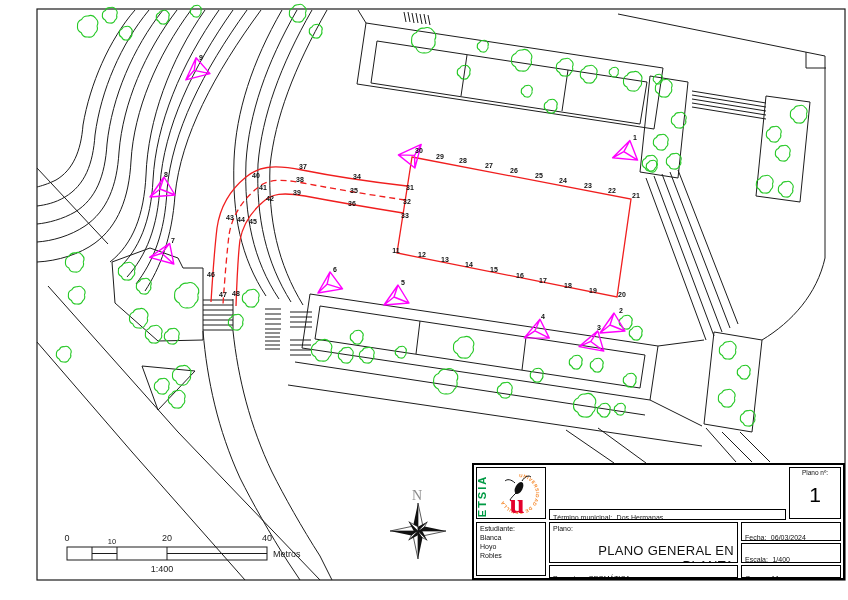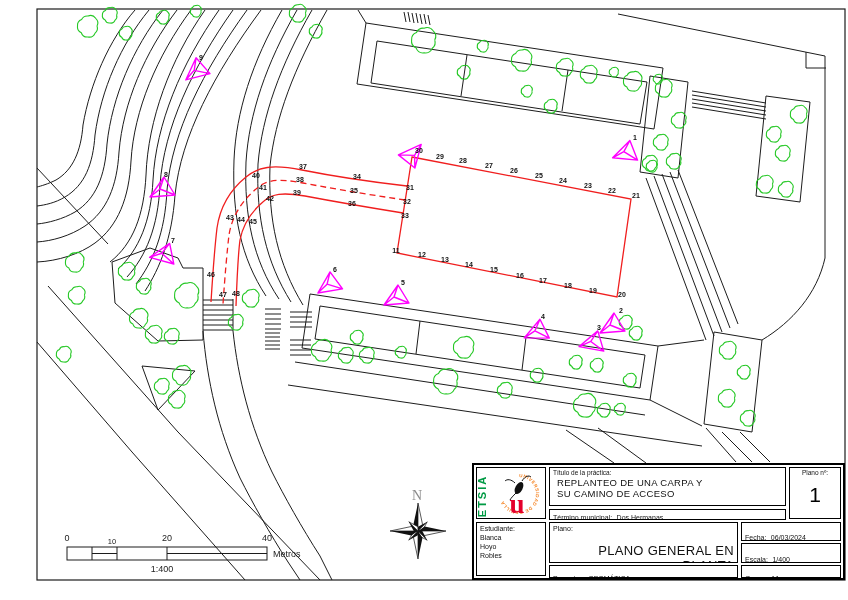--- a/index.html
+++ b/index.html
@@ -334,25 +334,20 @@
       <text class="etsia" x="9" y="28" text-anchor="middle" transform="rotate(-90 9 28)">ETSIA</text>
       <text class="ring"><textPath href="#ring">UNIVERSIDAD DE SEVILLA</textPath></text>
       <text class="ulogo" x="40" y="45" text-anchor="middle">u</text>
       <g>
         <ellipse cx="42" cy="20" rx="3.6" ry="6.5" transform="rotate(28 42 20)" fill="#111"></ellipse>
         <path d="M38,15 C34,11 30,11 28,13 M45,13 C48,8 52,7 54,9 M39,25 C36,28 34,30 33,32" stroke="#111" stroke-width="1" fill="none"></path>
       </g>
     </svg>
   </div>
 
-  <div class="cell c-title">
-    <div class="lbl">Título de la práctica:</div>
-    <div class="big">REPLANTEO DE UNA CARPA Y</div>
-    <div class="big">SU CAMINO DE ACCESO</div>
-  </div>
 
   <div class="cell c-planno">
     <div class="lbl">Plano nº:</div>
     <div class="huge">1</div>
   </div>
 
   <div class="cell c-termino">
     <span class="val inline">Término municipal:</span>
     <span class="val inline">Dos Hermanas</span>
   </div>

